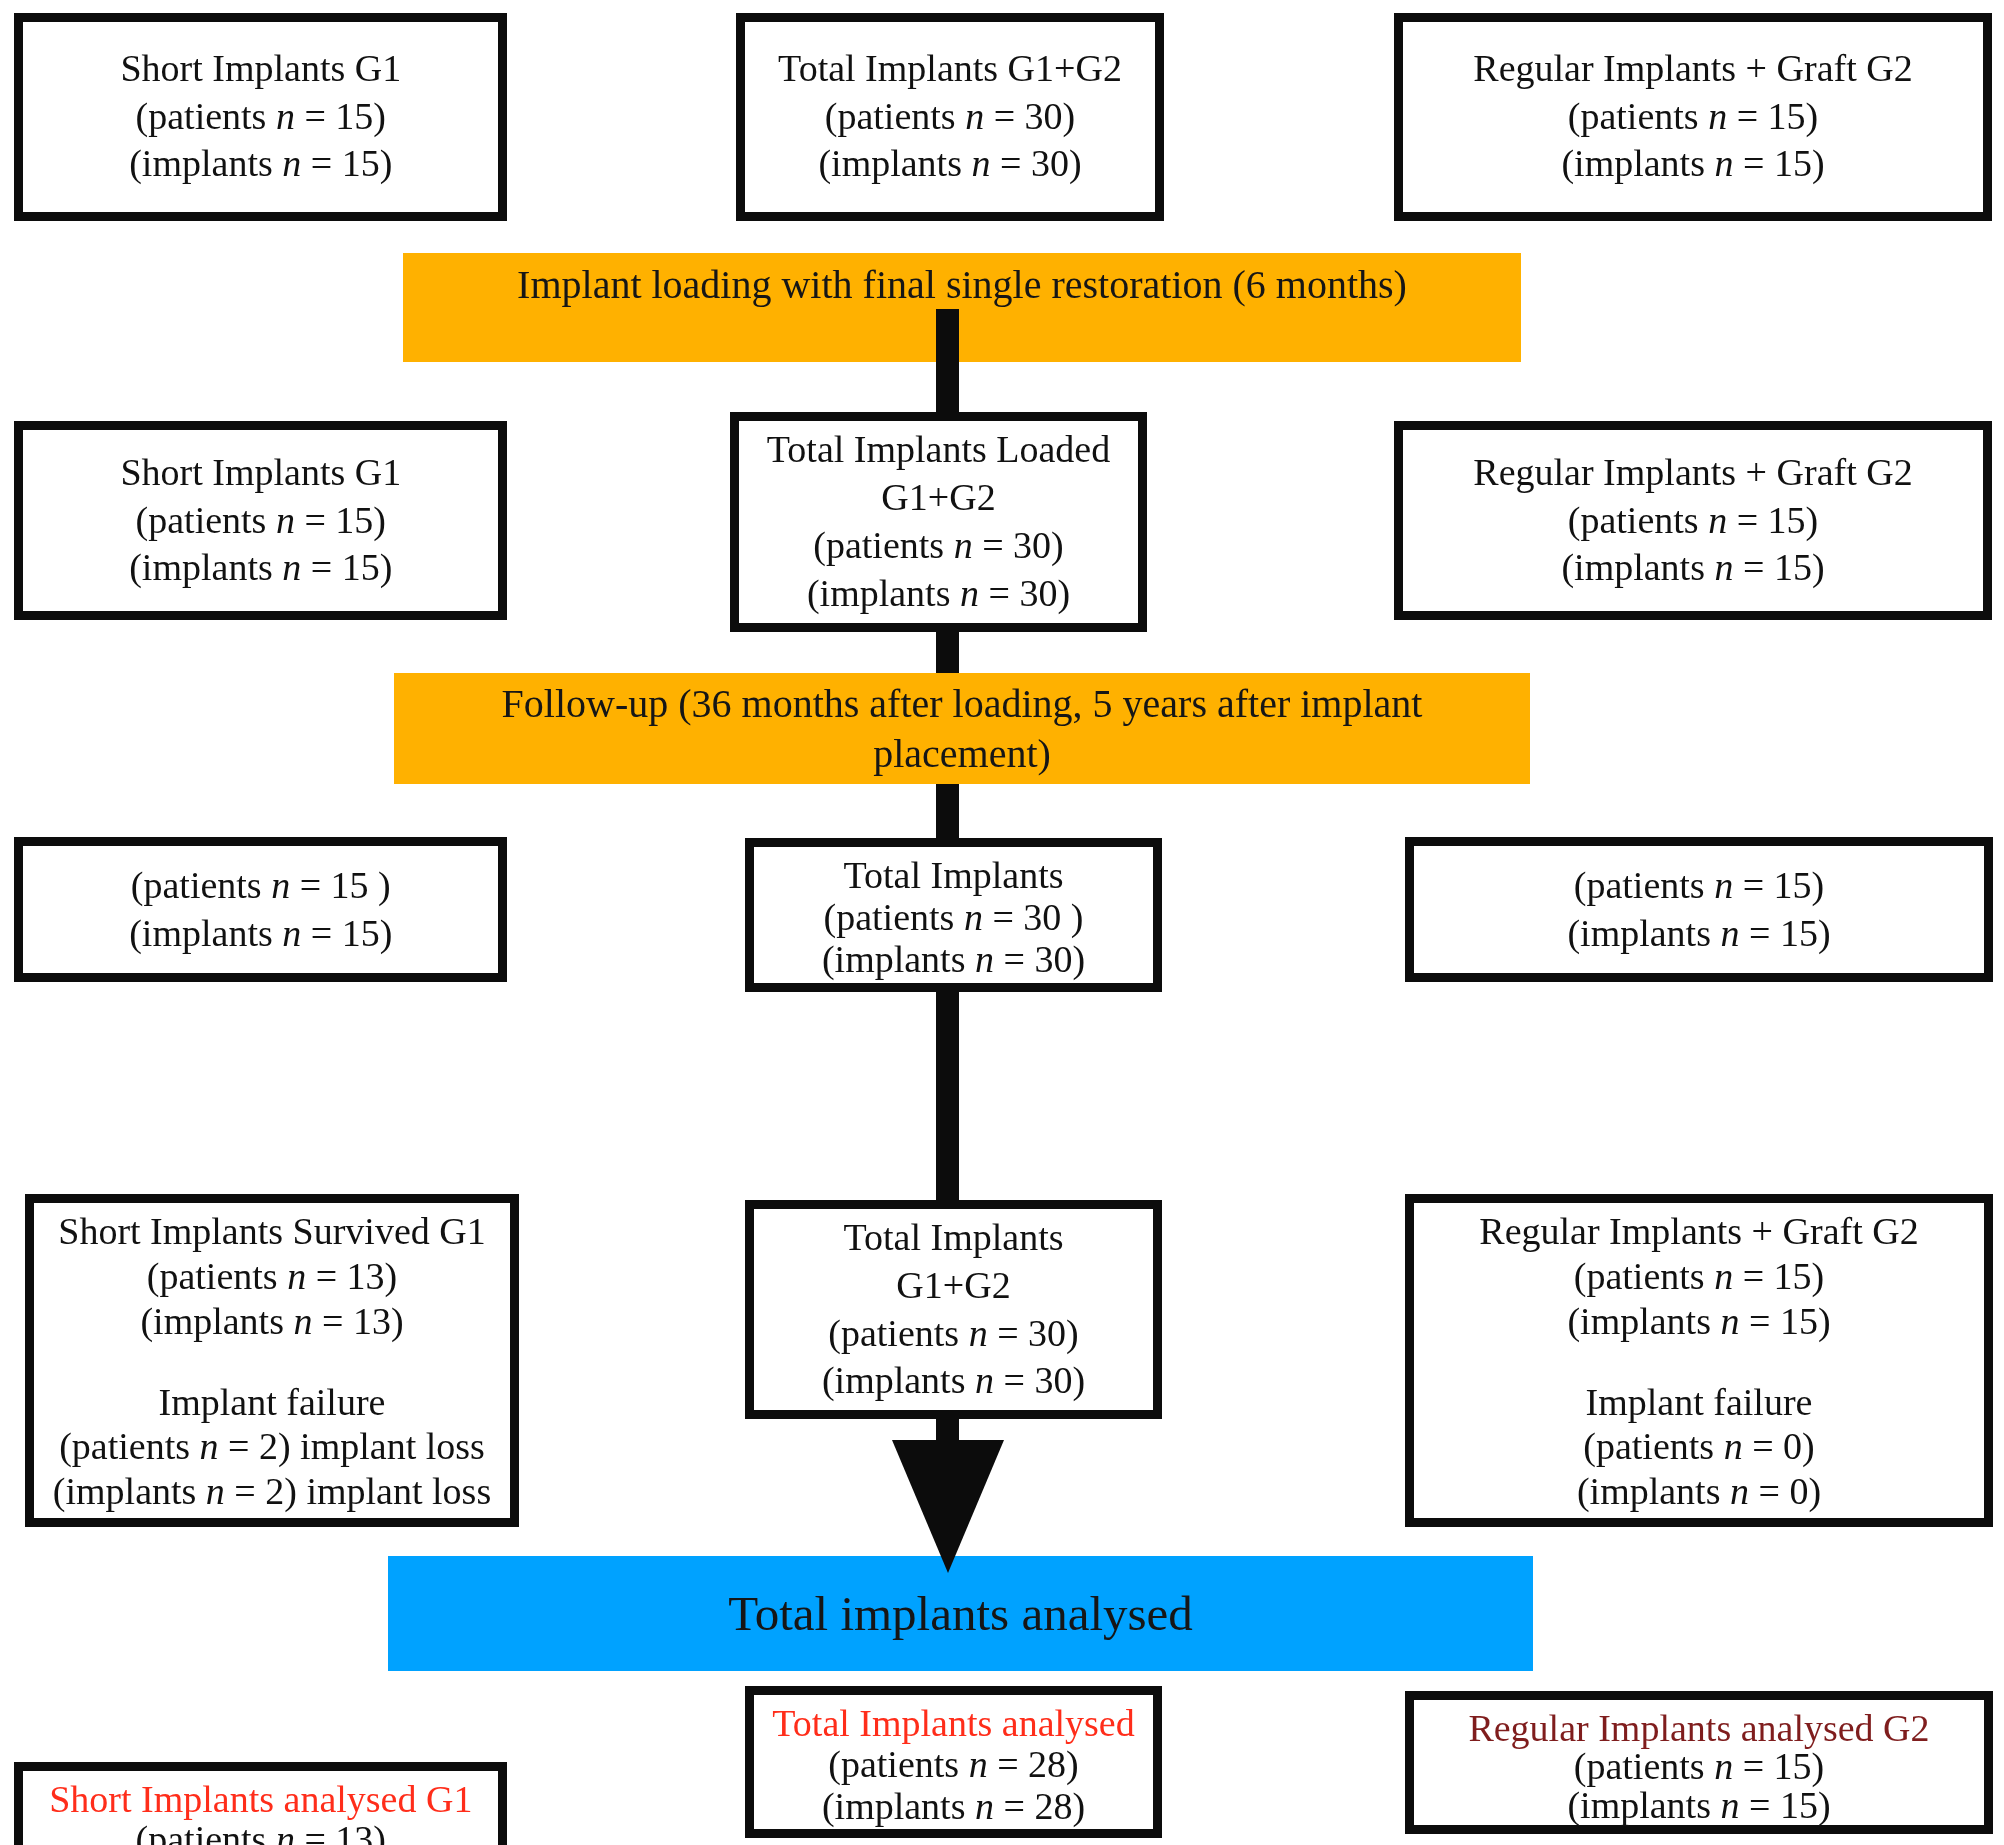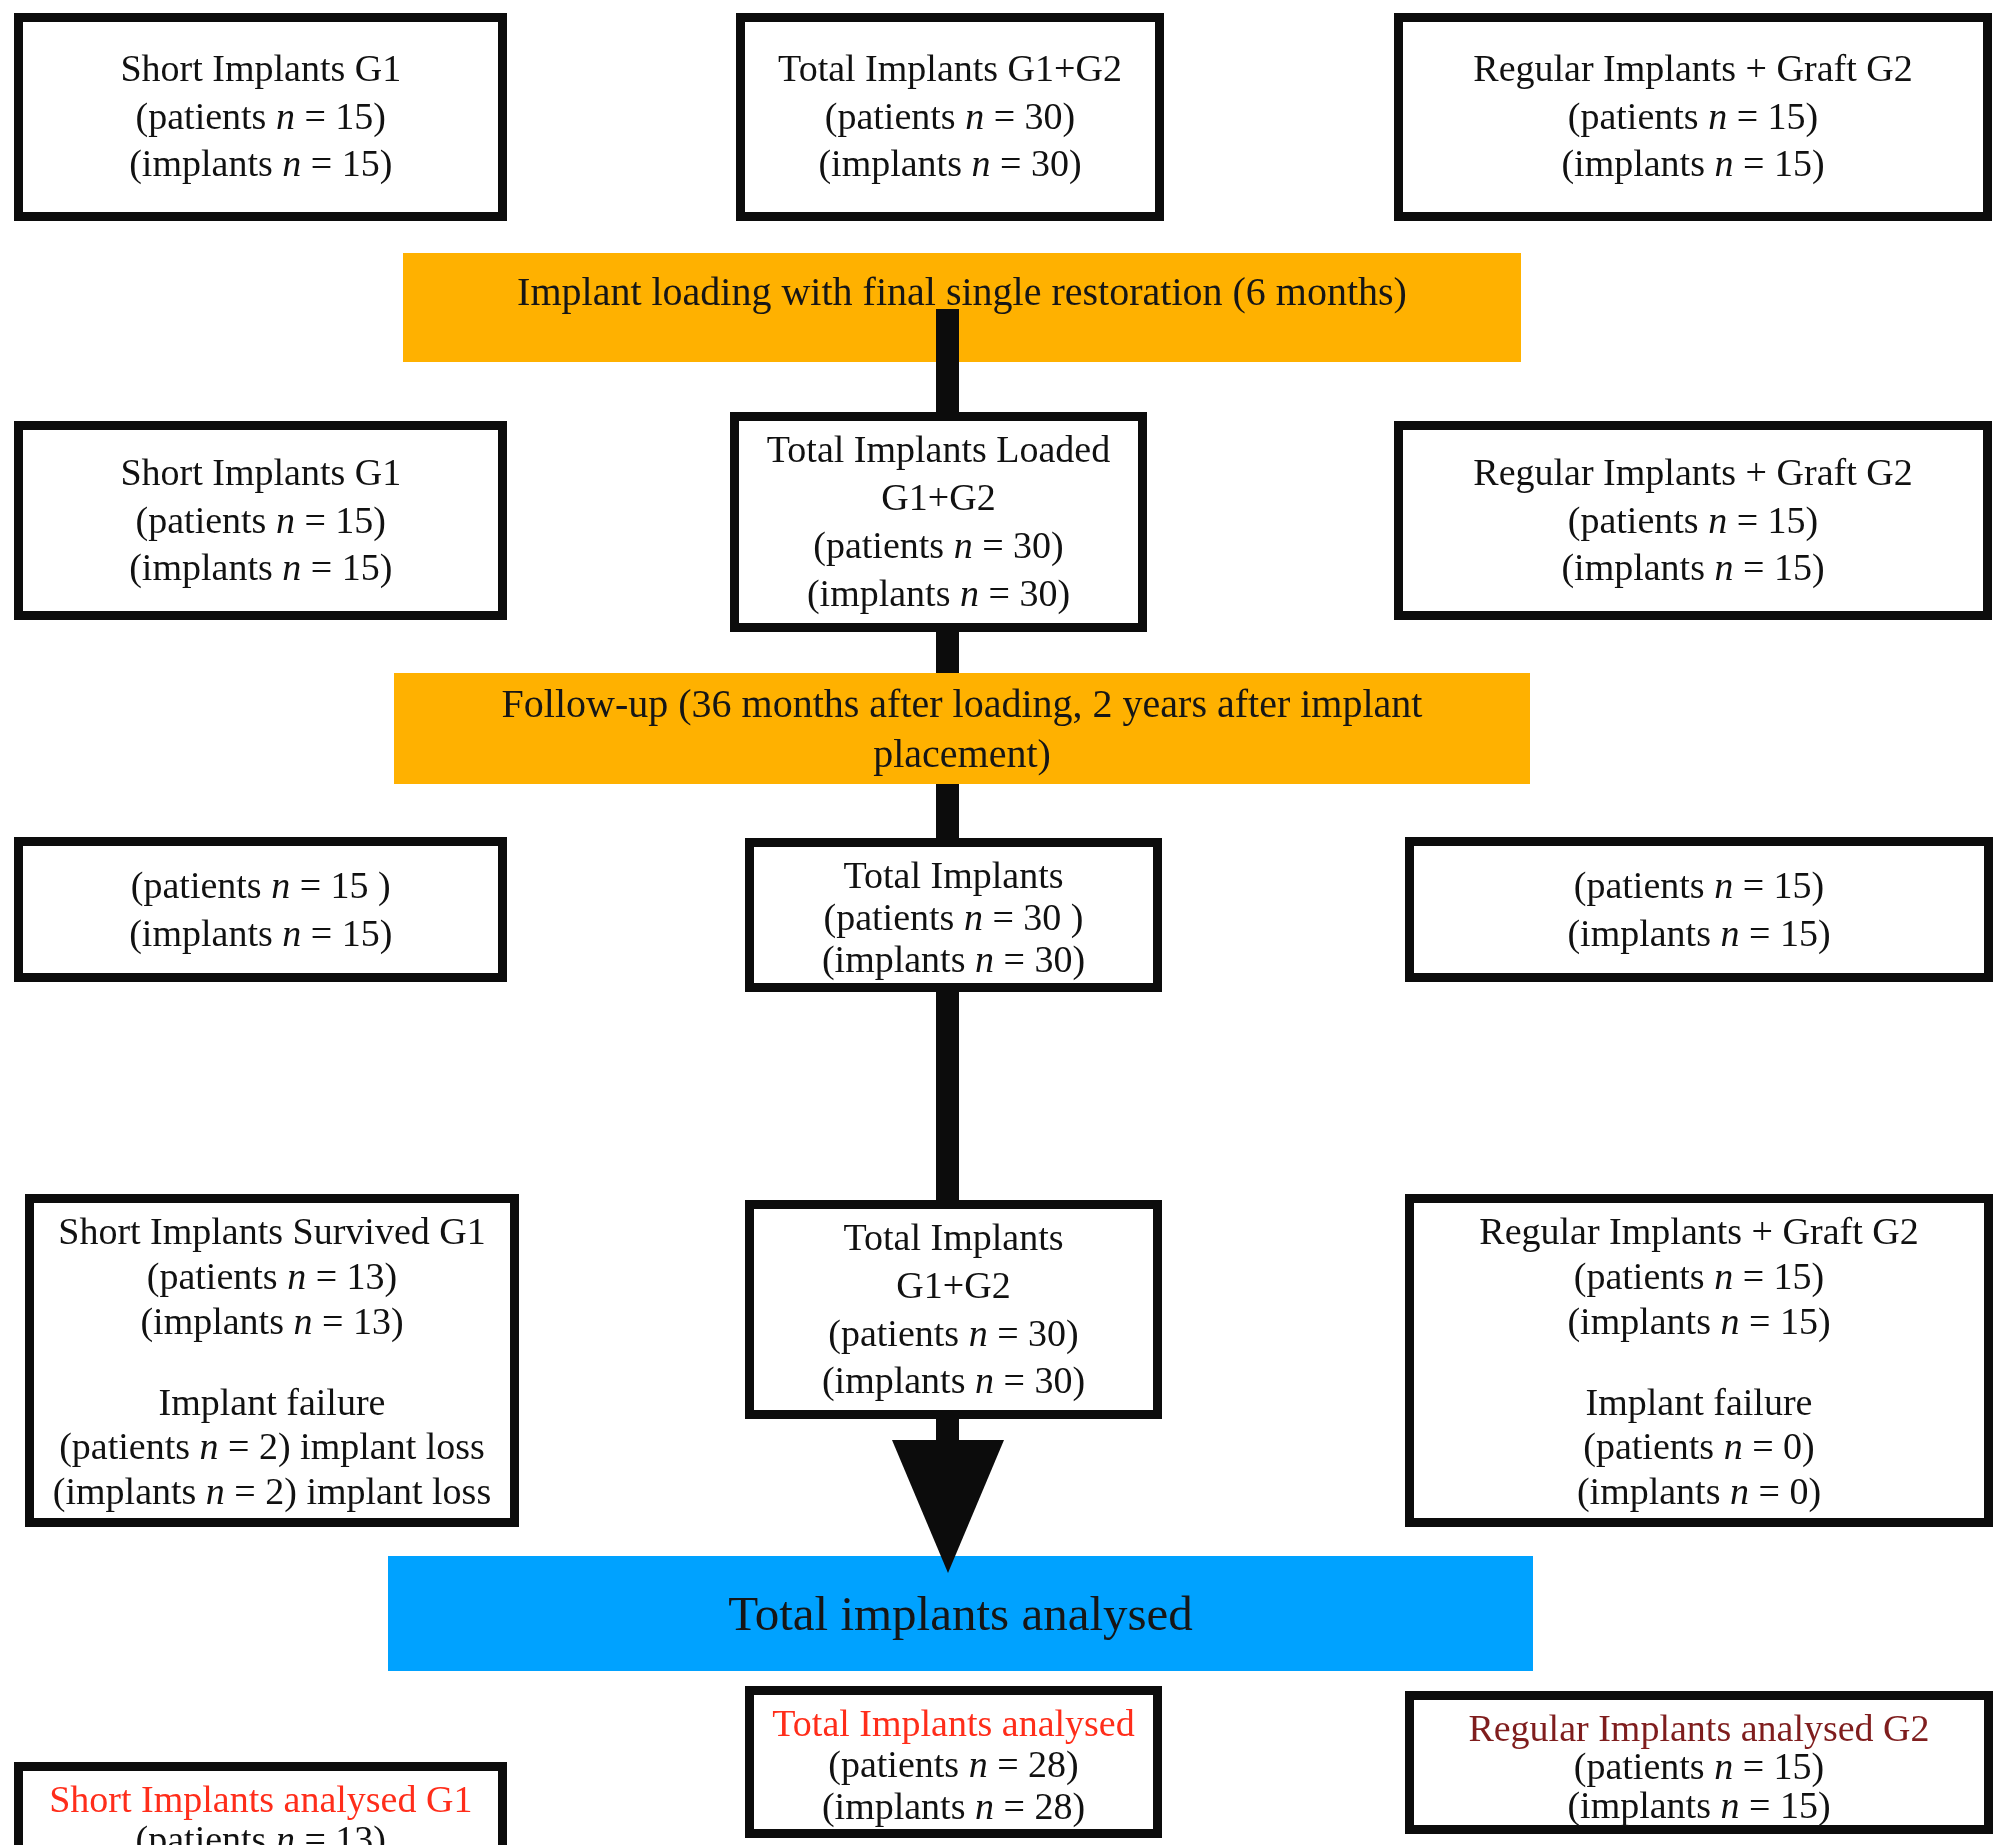--- a/index.html
+++ b/index.html
@@ -69,40 +69,40 @@
     <div class="line">Total Implants G1+G2</div>
     <div class="line">(patients <i>n</i> = 30)</div>
     <div class="line">(implants <i>n</i> = 30)</div>
   </div>
   <div class="box" style="left:1394px;top:12.5px;width:598px;height:208px;">
     <div class="line">Regular Implants + Graft G2</div>
     <div class="line">(patients <i>n</i> = 15)</div>
     <div class="line">(implants <i>n</i> = 15)</div>
   </div>
 
-  <div class="banner under" style="left: 403px; top: 253px; width: 1118px; height: 109px; align-items: flex-start; padding-top: 14px; background: rgb(255, 177, 0);">Implant loading with final single restoration (6 months)</div>
+  <div class="banner under" style="left: 403px; top: 253px; width: 1118px; height: 109px; align-items: flex-start; padding-top: 7px; background: rgb(255, 177, 0);">Implant loading with final single restoration (6 months)</div>
 
   <div class="box" style="left:14.3px;top:421px;width:493px;height:199px;">
     <div class="line">Short Implants G1</div>
     <div class="line">(patients <i>n</i> = 15)</div>
     <div class="line">(implants <i>n</i> = 15)</div>
   </div>
   <div class="box" style="left:730px;top:412px;width:417px;height:220px;">
     <div class="line">Total Implants Loaded</div>
     <div class="line">G1+G2</div>
     <div class="line">(patients <i>n</i> = 30)</div>
     <div class="line">(implants <i>n</i> = 30)</div>
   </div>
   <div class="box" style="left:1394px;top:421px;width:598px;height:199px;">
     <div class="line">Regular Implants + Graft G2</div>
     <div class="line">(patients <i>n</i> = 15)</div>
     <div class="line">(implants <i>n</i> = 15)</div>
   </div>
 
-  <div class="banner" style="left: 394px; top: 673px; width: 1136px; height: 111px; background: rgb(255, 177, 0);">Follow-up (36 months after loading, 2 years after implant placement)</div>
+  <div class="banner" style="left: 394px; top: 673px; width: 1136px; height: 111px; background: rgb(255, 177, 0);">Follow-up (36 months after loading, 5 years after implant placement)</div>
 
   <div class="box" style="left:14.3px;top:837px;width:493px;height:145px;">
     <div class="line">(patients <i>n</i> = 15 )</div>
     <div class="line">(implants <i>n</i> = 15)</div>
   </div>
   <div class="box" style="left:745px;top:838px;width:417px;height:154px;">
     <div class="line">Total Implants</div>
     <div class="line">(patients <i>n</i> = 30 )</div>
     <div class="line">(implants <i>n</i> = 30)</div>
   </div>

